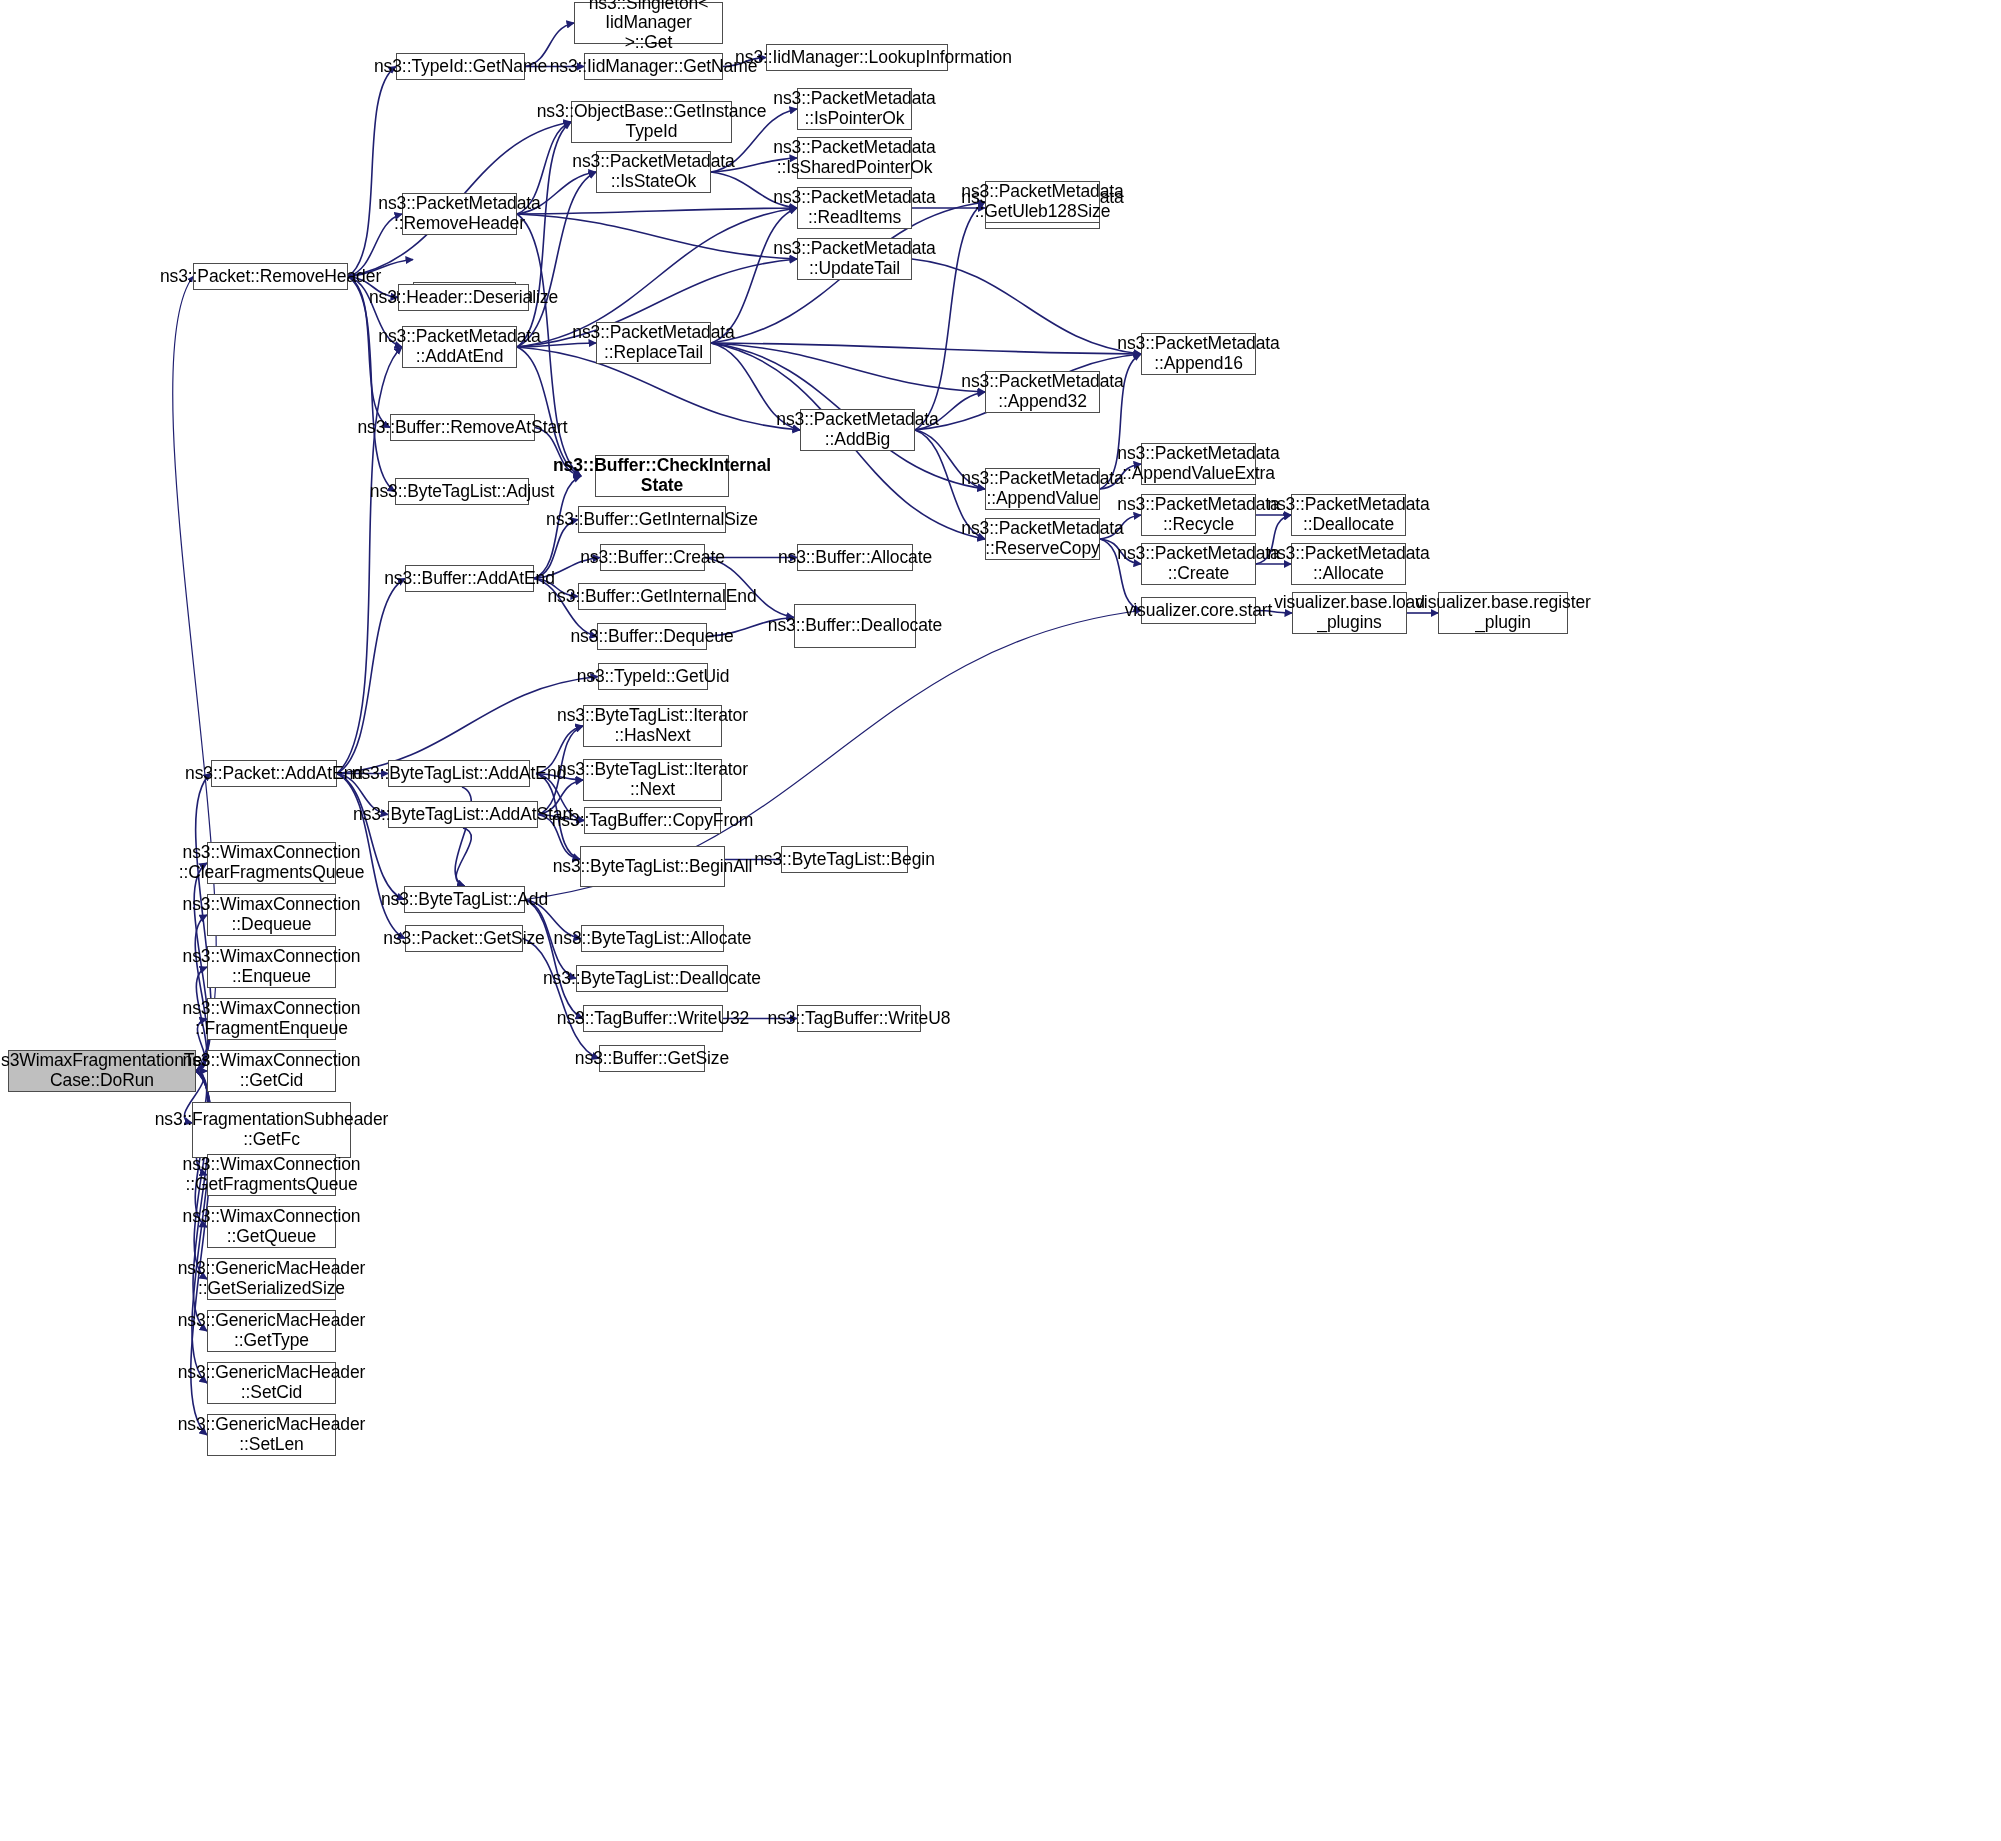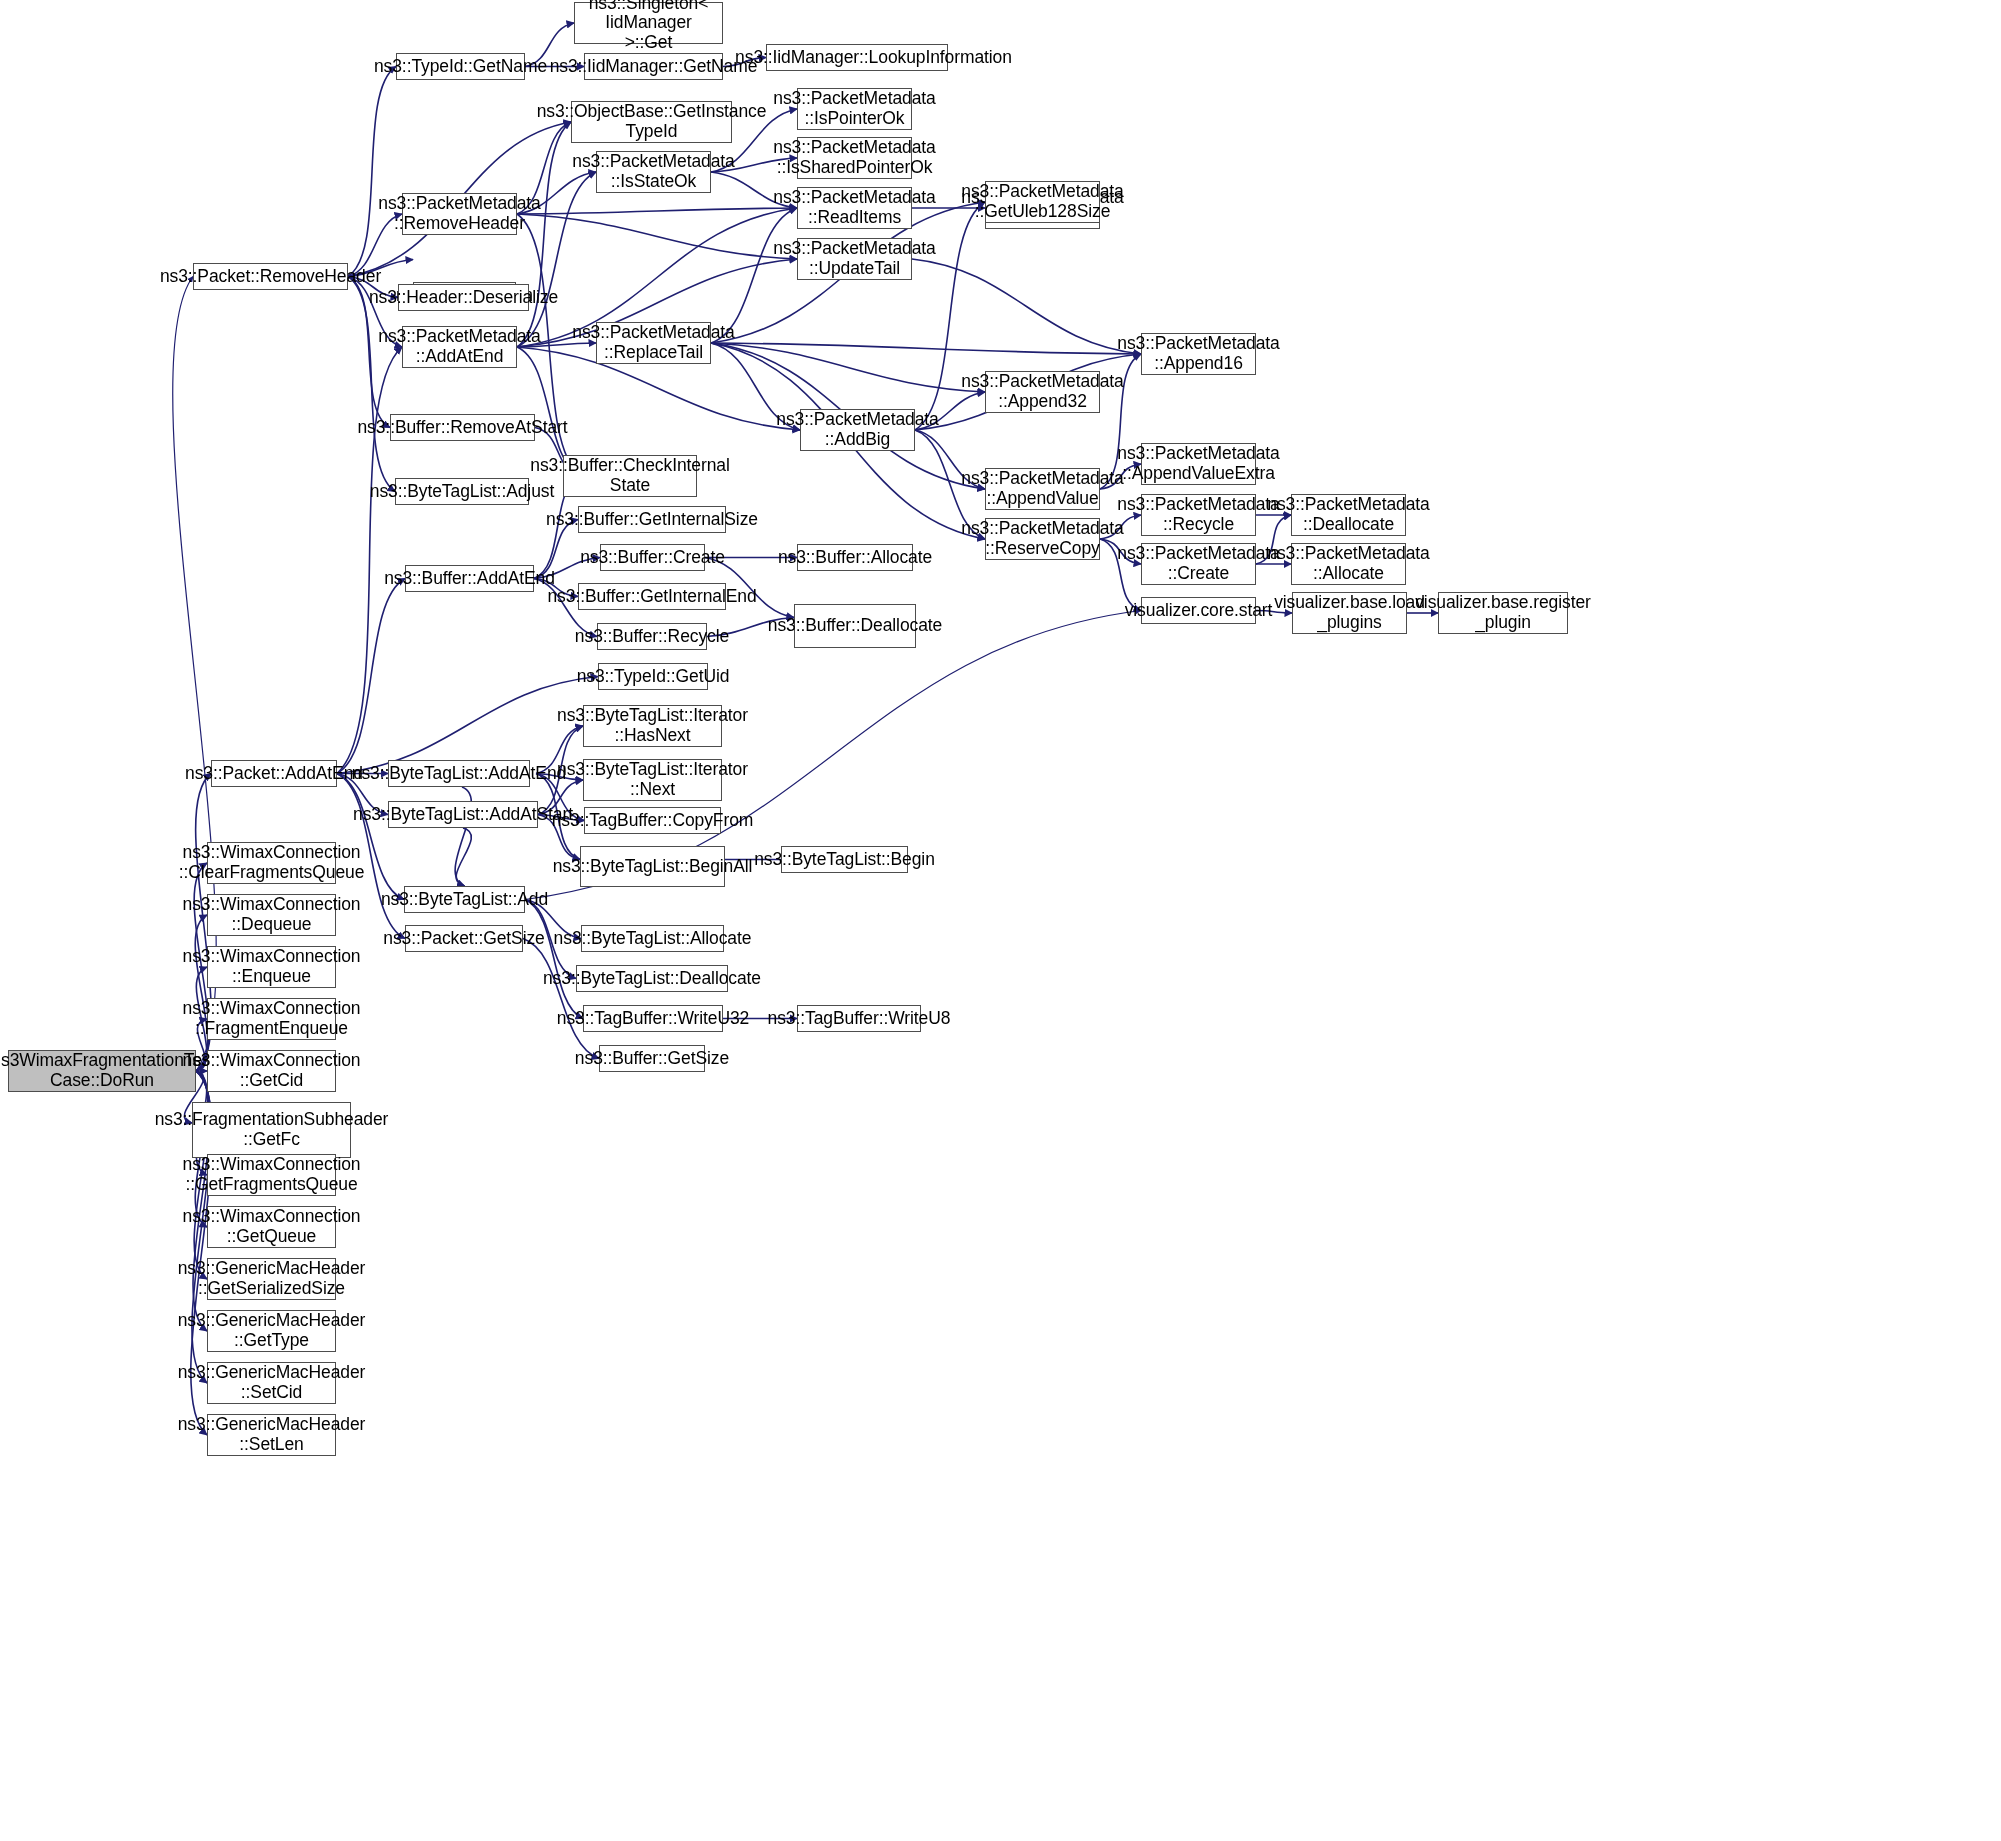--- a/index.html
+++ b/index.html
@@ -207,28 +207,28 @@
 ::Create</div>
       <div class="node" style="left: 1291px; top: 543px; width: 115px; height: 42px;">ns3::PacketMetadata
 ::Allocate</div>
       <div class="node" style="left: 1141px; top: 597px; width: 115px; height: 27px;">visualizer.core.start</div>
       <div class="node" style="left: 1292px; top: 592px; width: 115px; height: 42px;">visualizer.base.load
 _plugins</div>
       <div class="node" style="left: 1438px; top: 592px; width: 130px; height: 42px;">visualizer.base.register
 _plugin</div>
       <div class="node" style="left: 390px; top: 414px; width: 145px; height: 27px;">ns3::Buffer::RemoveAtStart</div>
       <div class="node" style="left: 395px; top: 478px; width: 134px; height: 27px;">ns3::ByteTagList::Adjust</div>
-      <div class="node" style="left: 563px; top: 455px; width: 134px; height: 42px;">ns3::Buffer::CheckInternal
+      <div class="node" style="left: 595px; top: 455px; width: 134px; height: 42px; font-weight: bold;">ns3::Buffer::CheckInternal
 State</div>
       <div class="node" style="left: 578px; top: 506px; width: 148px; height: 27px;">ns3::Buffer::GetInternalSize</div>
       <div class="node" style="left: 600px; top: 544px; width: 105px; height: 27px;">ns3::Buffer::Create</div>
       <div class="node" style="left: 797px; top: 544px; width: 116px; height: 27px;">ns3::Buffer::Allocate</div>
       <div class="node" style="left: 405px; top: 565px; width: 129px; height: 27px;">ns3::Buffer::AddAtEnd</div>
       <div class="node" style="left: 578px; top: 583px; width: 148px; height: 27px;">ns3::Buffer::GetInternalEnd</div>
-      <div class="node" style="left: 597px; top: 623px; width: 110px; height: 27px;">ns3::Buffer::Recycle</div>
+      <div class="node" style="left: 597px; top: 623px; width: 110px; height: 27px;">ns3::Buffer::Dequeue</div>
       <div class="node" style="left: 794px; top: 604px; width: 122px; height: 44px;">ns3::Buffer::Deallocate</div>
       <div class="node" style="left: 598px; top: 663px; width: 110px; height: 27px;">ns3::TypeId::GetUid</div>
       <div class="node" style="left: 583px; top: 705px; width: 139px; height: 42px;">ns3::ByteTagList::Iterator
 ::HasNext</div>
       <div class="node" style="left: 583px; top: 759px; width: 139px; height: 42px;">ns3::ByteTagList::Iterator
 ::Next</div>
       <div class="node" style="left: 211px; top: 760px; width: 126px; height: 27px;">ns3::Packet::AddAtEnd</div>
       <div class="node" style="left: 388px; top: 760px; width: 142px; height: 27px;">ns3::ByteTagList::AddAtEnd</div>
       <div class="node" style="left: 388px; top: 801px; width: 150px; height: 27px;">ns3::ByteTagList::AddAtStart</div>
       <div class="node" style="left: 584px; top: 807px; width: 137px; height: 27px;">ns3::TagBuffer::CopyFrom</div>

